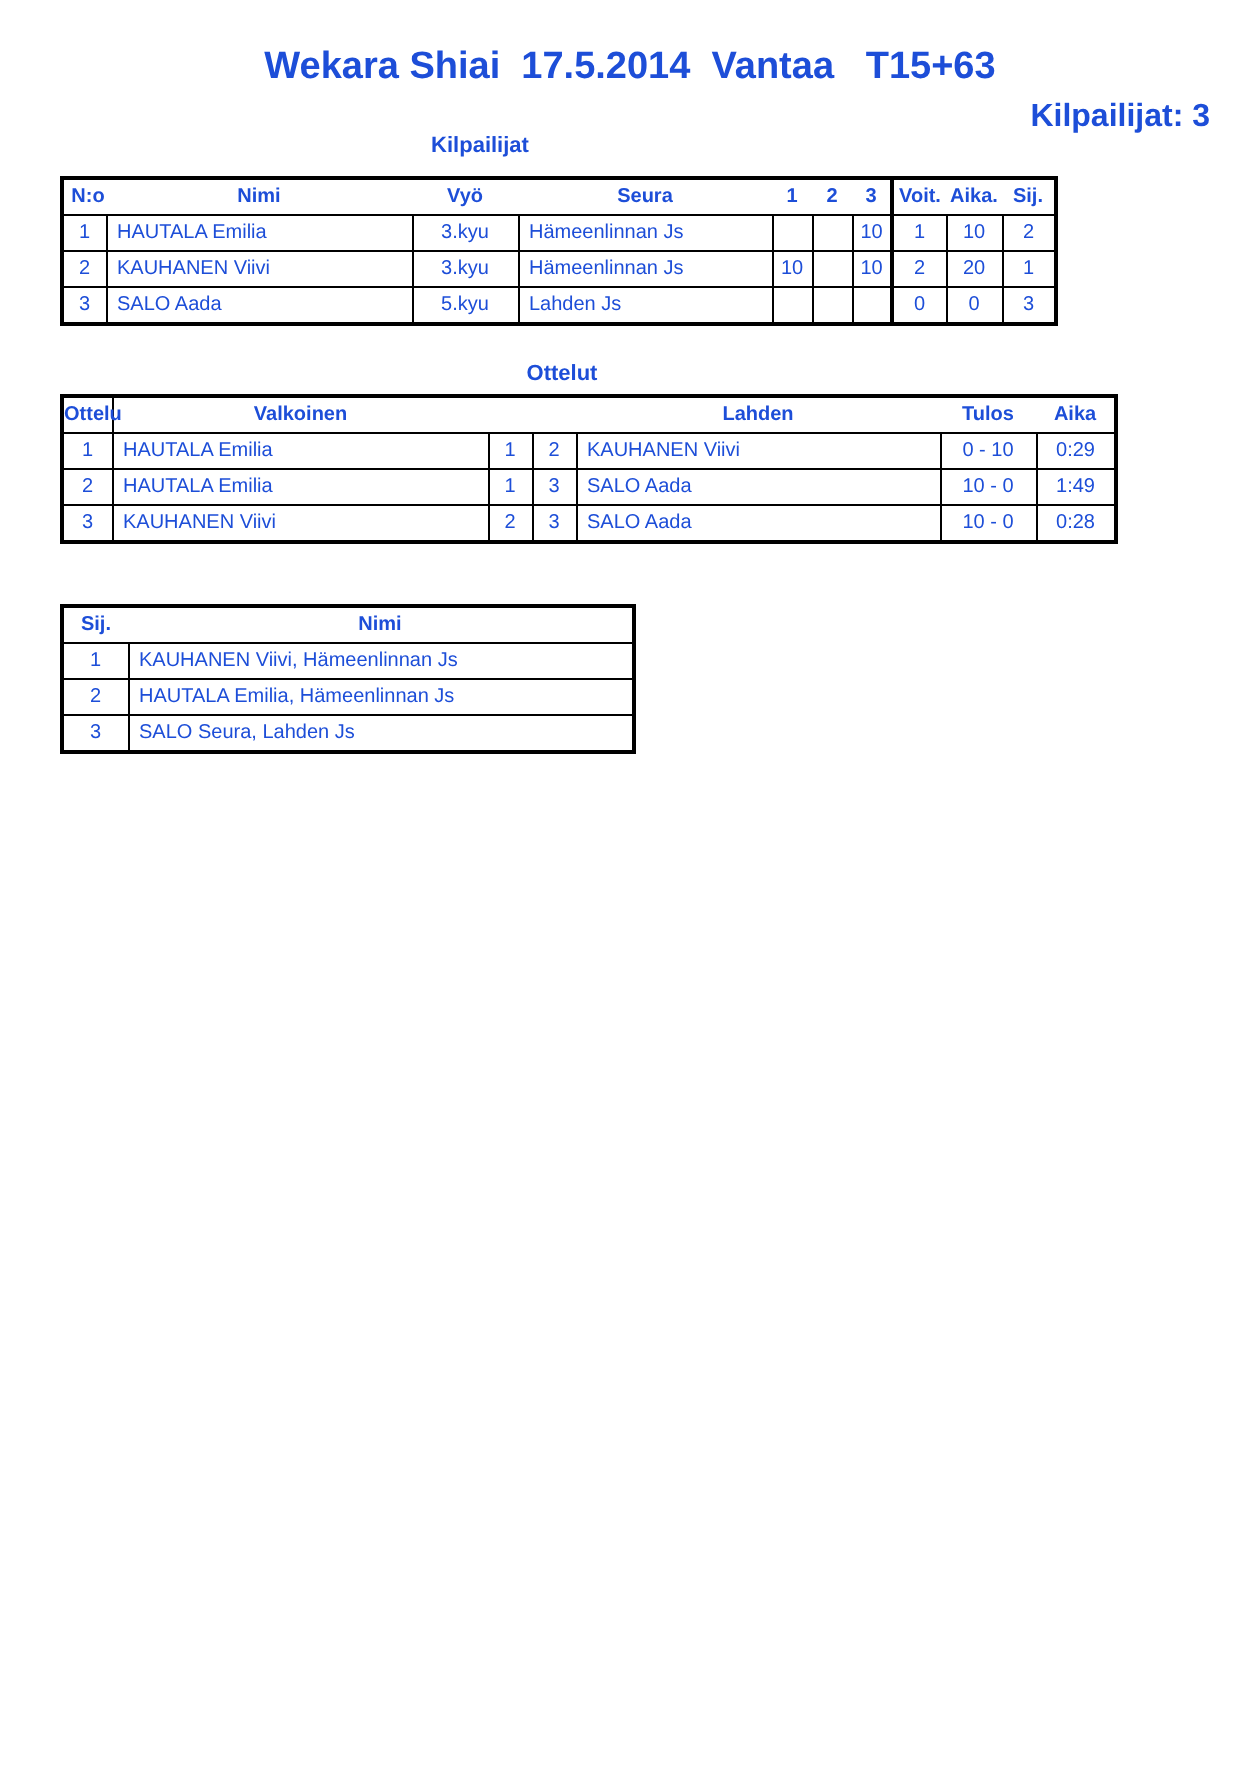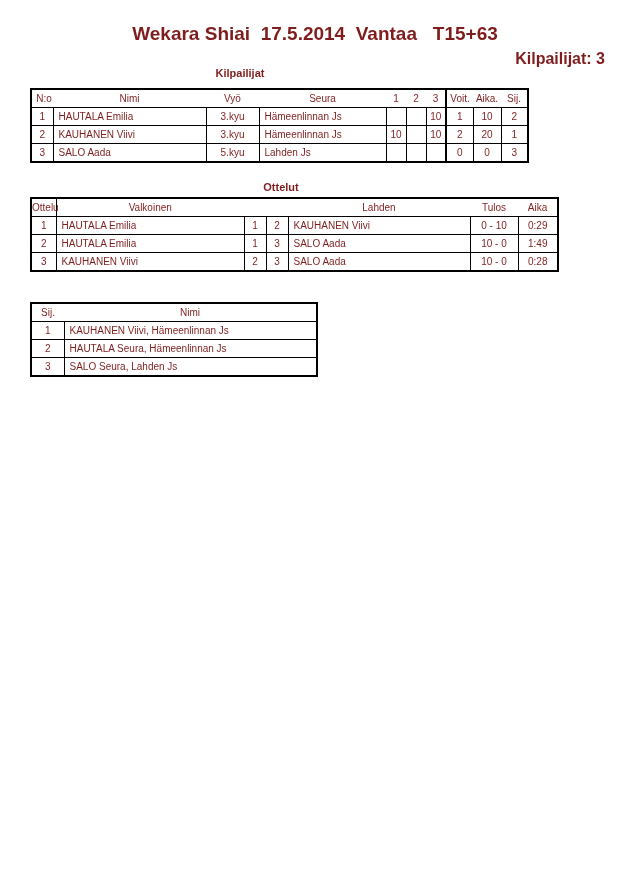--- a/index.html
+++ b/index.html
@@ -2,21 +2,21 @@
 <html><head>
 <meta charset="utf-8">
 <style>
   html, body { margin: 0; padding: 0; background: #e8e8e8; }
   .page {
     position: relative;
     width: 630px;
     height: 891px;
     background: #ffffff;
     font-family: "Liberation Sans", sans-serif;
-    color: #7f1d1d;
+    color: #1d4ed8;
     overflow: hidden;
   }
   .title {
     position: absolute;
     top: 23px;
     left: 8px;
     width: 614px;
     text-align: center;
     font-size: 19px;
     font-weight: bold;
@@ -51,21 +51,21 @@
     border: 1px solid #000;
     height: 17px;
     font-size: 10px;
     line-height: 15px;
     padding: 0;
     overflow: hidden;
     white-space: nowrap;
     vertical-align: middle;
     font-weight: normal;
   }
-  .sheet th { font-weight: normal; text-align: center; margin-left: 10px; }
+  .sheet th { font-weight: bold; text-align: center; margin-left: 10px; }
   .al { text-align: left; padding-left: 5px !important; }
   .ac { text-align: center; }
   .hL { border-left-style: hidden !important; }           
   .thickL { border-left: 2px solid #000 !important; }     
   .ovf { overflow: visible !important; }                  
   .padL3 { padding-left: 3px !important; text-align: left; }
 
   #t-kilpailijat { left: 30px; top: 88px;  width: 497px; }
   #t-ottelut     { left: 30px; top: 197px; width: 527px; }
   #t-tulokset    { left: 30px; top: 302px; width: 286px; }
@@ -210,21 +210,21 @@
         <th class="hL ac">Nimi</th>
       </tr>
     </thead>
     <tbody>
       <tr>
         <td class="ac">1</td>
         <td class="al">KAUHANEN Viivi, Hämeenlinnan Js</td>
       </tr>
       <tr>
         <td class="ac">2</td>
-        <td class="al">HAUTALA Seura, Hämeenlinnan Js</td>
+        <td class="al">HAUTALA Emilia, Hämeenlinnan Js</td>
       </tr>
       <tr>
         <td class="ac">3</td>
         <td class="al">SALO Seura, Lahden Js</td>
       </tr>
     </tbody>
   </table>
 
 </div>
 

